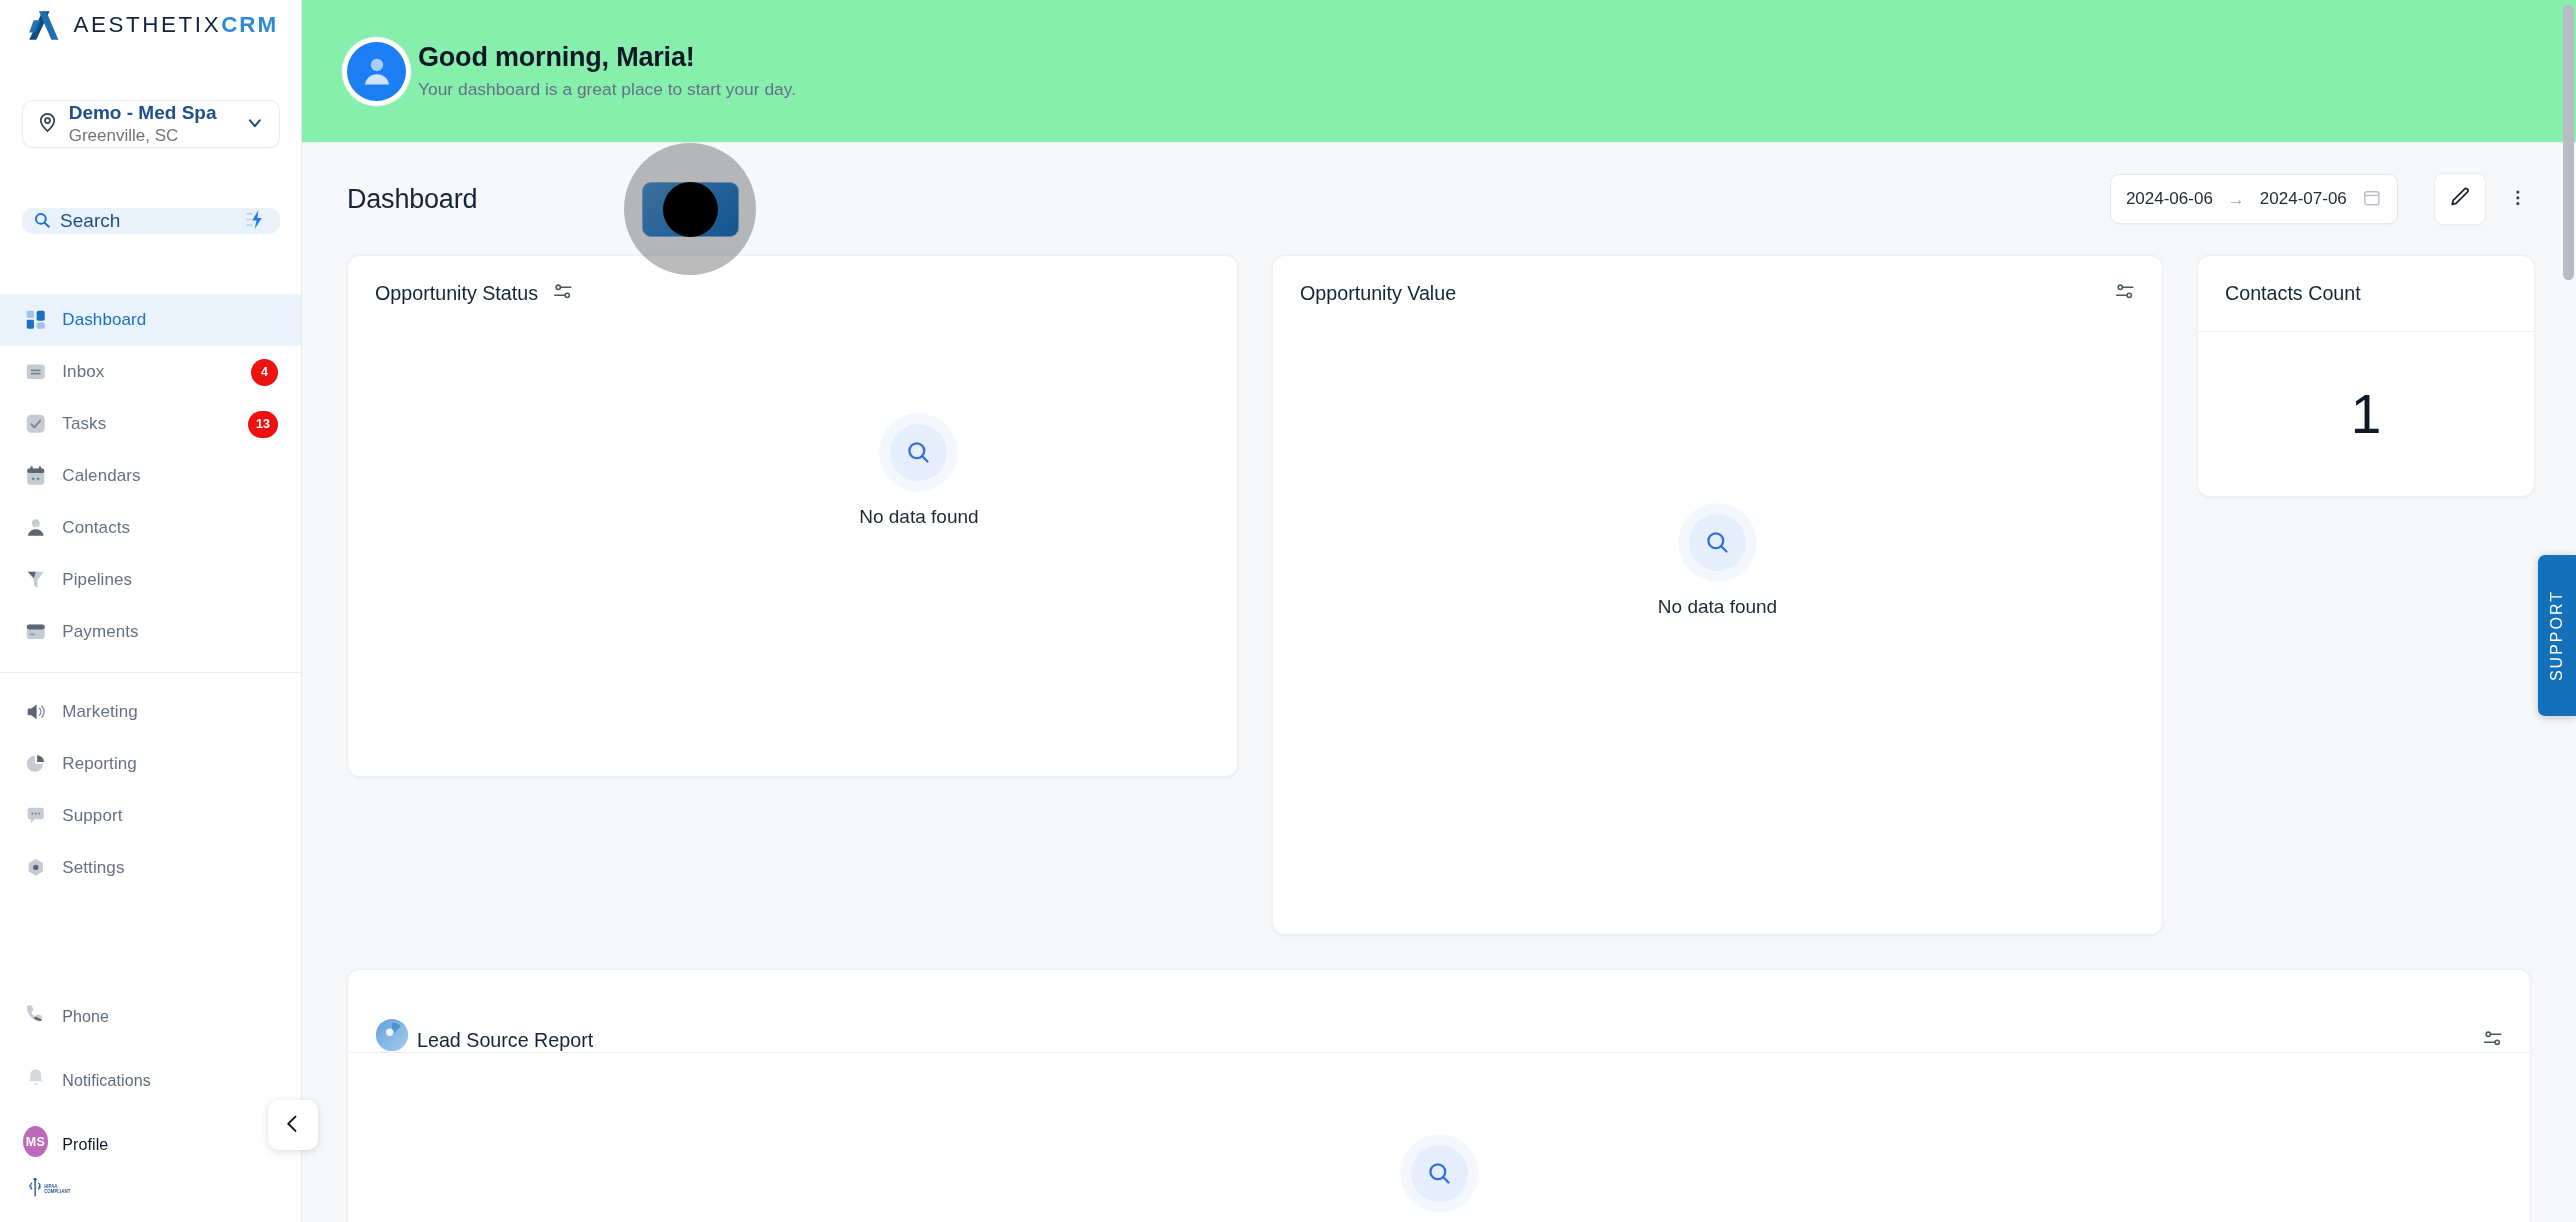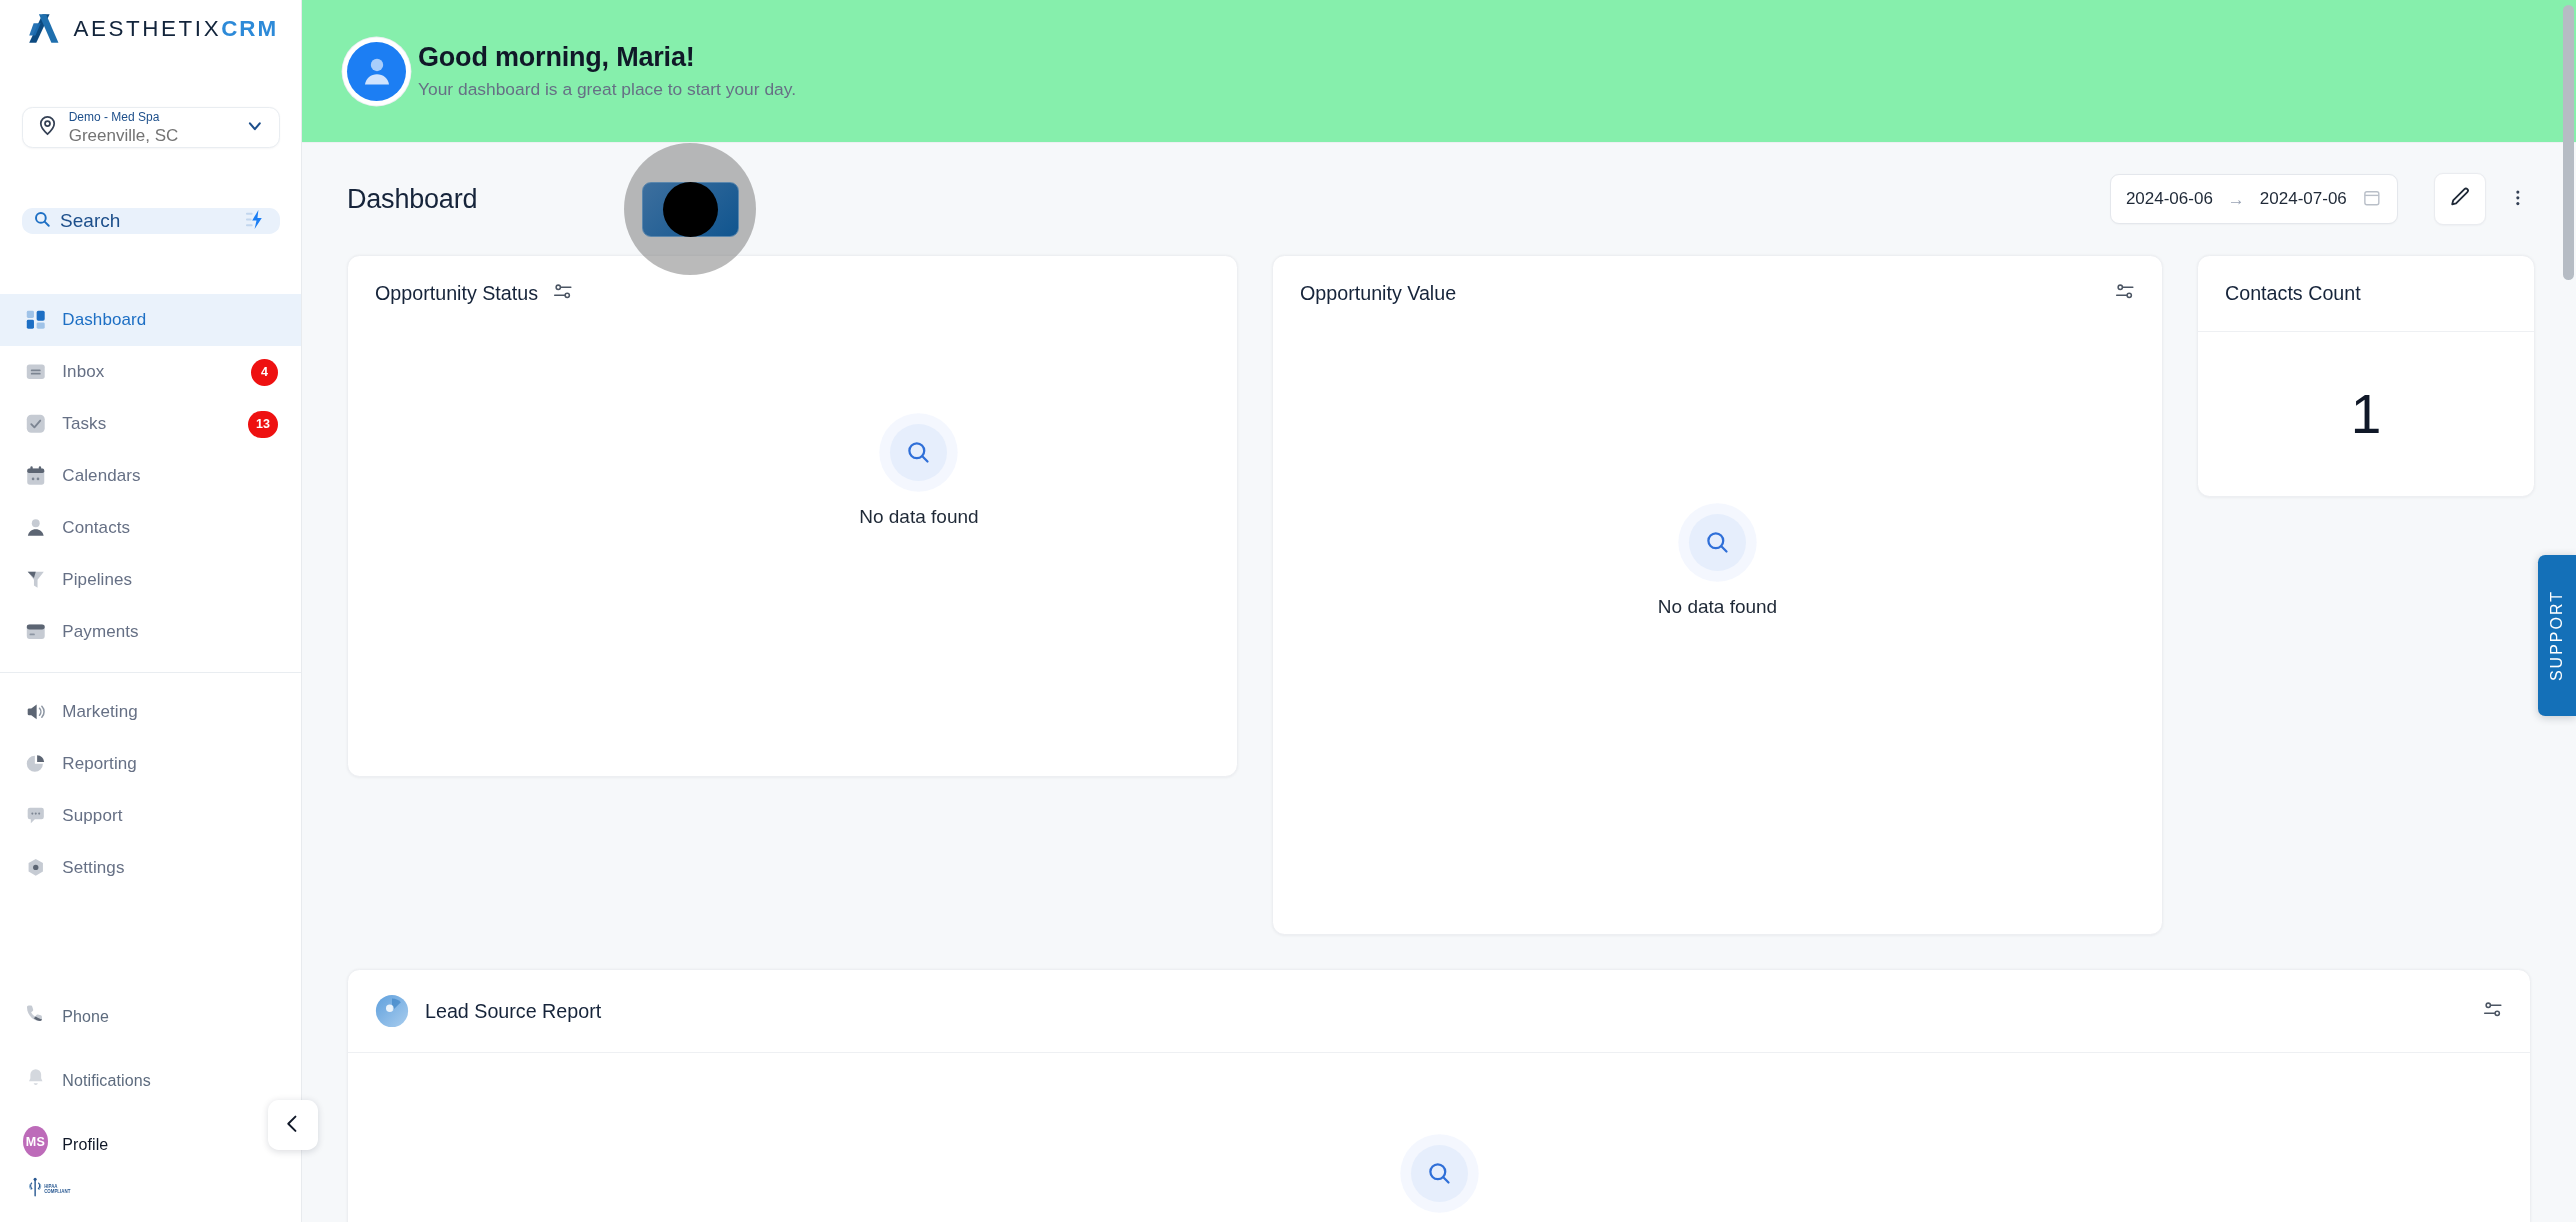--- a/index.html
+++ b/index.html
@@ -24,21 +24,21 @@
   .logo-text { font-size: 22.4px; letter-spacing: 2.6px; font-weight: 500; color: #12243b; white-space: nowrap; }
   .logo-text .crm { color: #2d8ad8; font-weight: 700; letter-spacing: 2px; }
 
   .loc-card {
     margin: 10.7px 21.5px 0 21.5px; height: 55px;
     border: 0.9px solid #e9edf1; border-radius: 10.7px; background: #fff;
     display: flex; align-items: center; padding: 0 13.4px; gap: 9.8px;
     box-shadow: 0 0.9px 1.8px rgba(16,24,40,.04);
   }
   .loc-text { flex: 1; min-width: 0; }
-  .loc-name { font-size: 12px; font-weight: 400; color: #1d4f8b; line-height: 1.25; }
+  .loc-name { font-size: 19px; font-weight: 700; color: #1d4f8b; line-height: 1.25; }
   .loc-sub { font-size: 17px; color: #737373; line-height: 1.3; margin-top: 0.9px; }
 
   .search-box {
     margin: 16px 21.5px 0 21.5px; height: 47px; border-radius: 10.7px;
     background: #e9f1fb; display: flex; align-items: center; padding: 0 11.6px; gap: 9px;
   }
   .search-label { font-size: 19px; color: #1d4f8b; font-weight: 500; flex: 1; }
 
   .nav { margin-top: 16px; }
   .nav-item {
@@ -145,21 +145,21 @@
   .c-opp-value  .empty { padding-bottom: 134px; }
   .empty-circle {
     width: 57px; height: 57px; border-radius: 50%; background: #e6eefc;
     display: flex; align-items: center; justify-content: center;
     box-shadow: 0 0 0 10.7px rgba(230,238,252,.45);
   }
   .empty-text { font-size: 19px; color: #1f2937; }
   .big-num { flex: 1; display: flex; align-items: center; justify-content: center; font-size: 55px; color: #101828; font-weight: 400; }
 
   .lead-card { margin-top: 34px; width: 2184px; height: 304px; display: flex; flex-direction: column; }
-  .lead-head { height: 82px; display: flex; align-items: center; padding: 0 27px; gap: 16px; }
+  .lead-head { height: 82px; display: flex; align-items: flex-end; padding: 0 27px; gap: 8px; }
   .lead-icon { width: 34px; height: 34px; }
   .lead-title { font-size: 19.7px; font-weight: 500; color: #16243a; }
   .lead-body { flex: 1; display: flex; align-items: center; justify-content: center; }
   .lead-body .empty-circle { margin-top: 23px; }
 
   
   .support-tab {
     position: absolute; right: 0; top: 555px; width: 38px; height: 161px;
     background: #1470b8; border-radius: 7.2px 0 0 7.2px; color: #fff;
     display: flex; align-items: center; justify-content: center; cursor: pointer;

